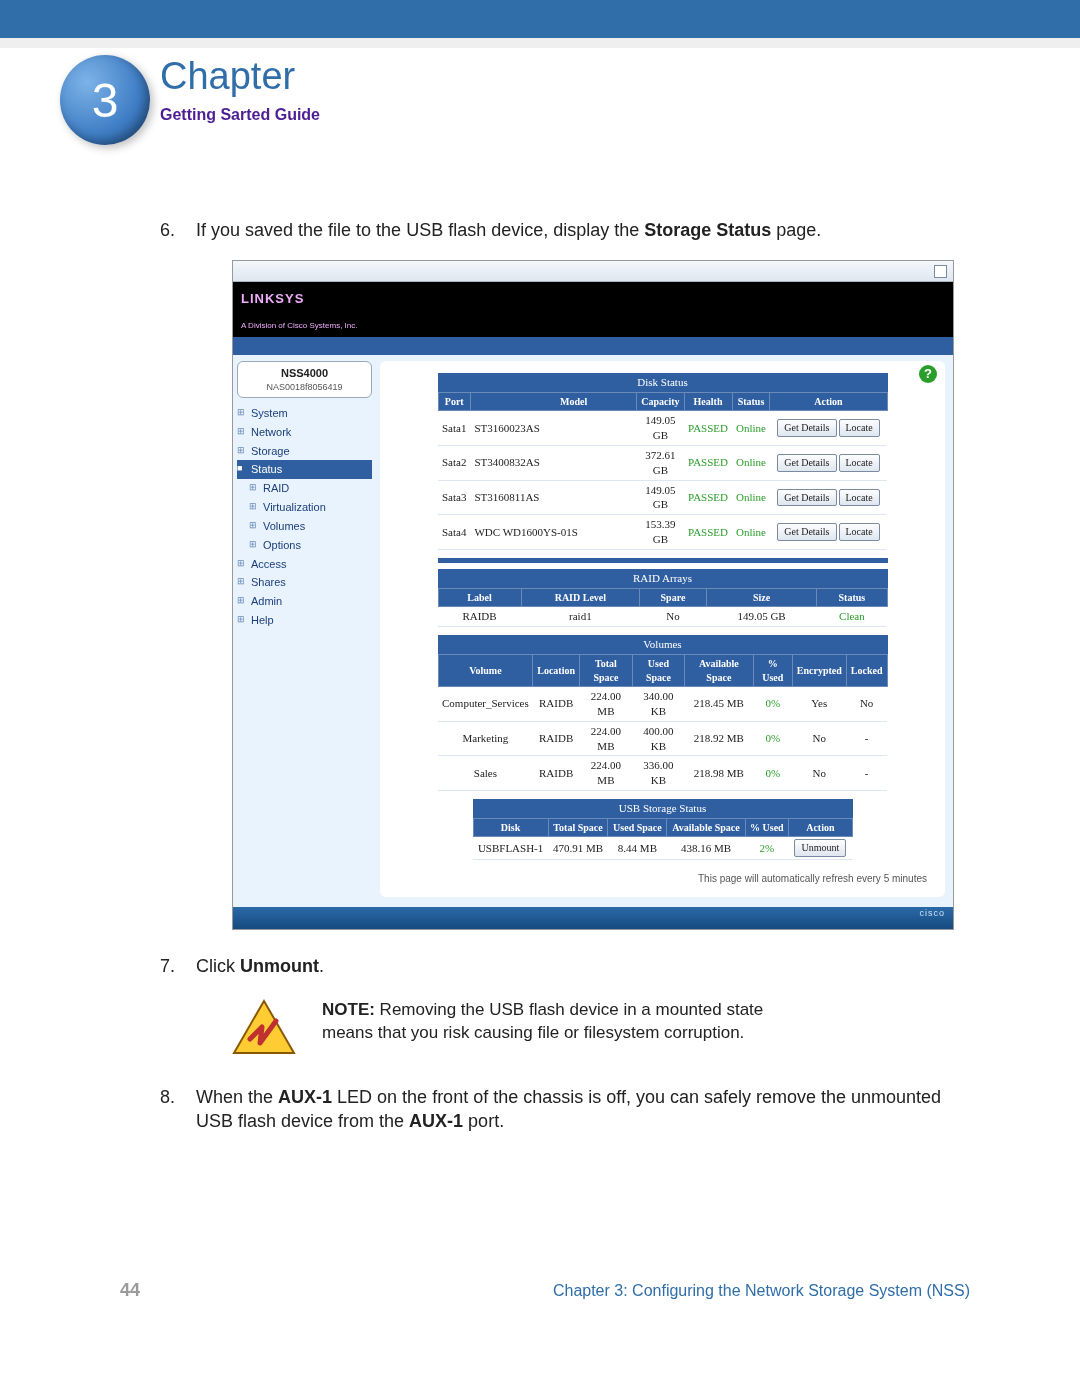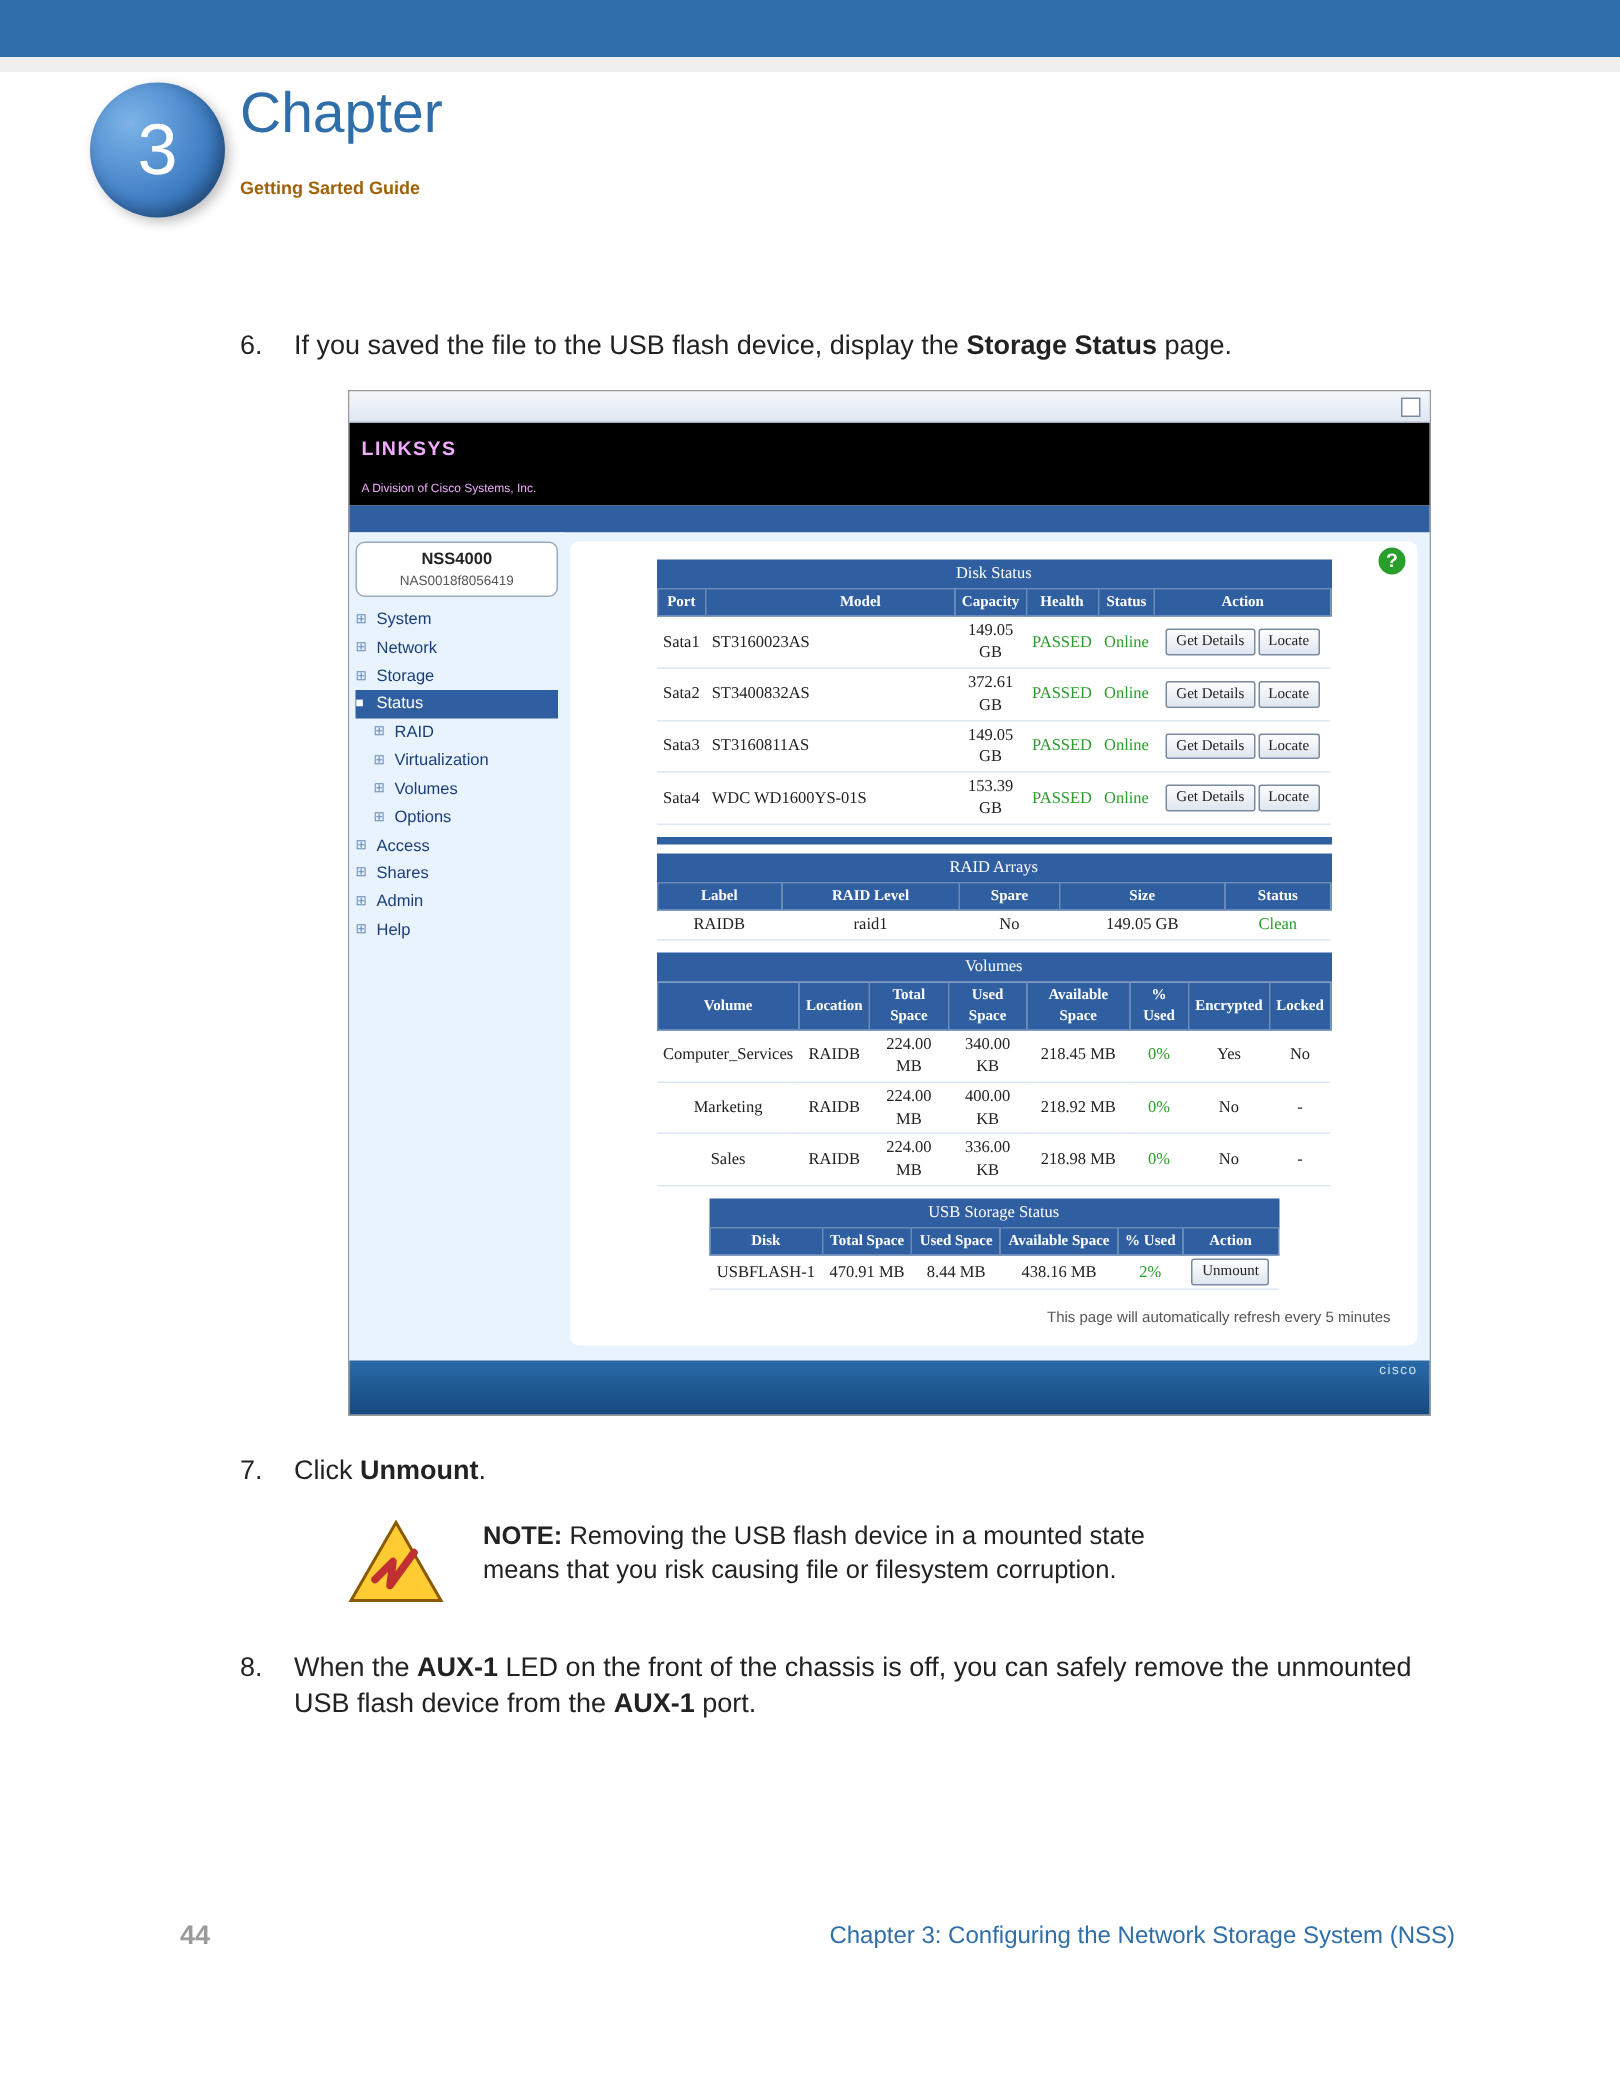--- a/index.html
+++ b/index.html
@@ -4,21 +4,21 @@
 <style>
   body { margin:0; font-family: Arial, Helvetica, sans-serif; background:#fff; width:1080px; }
   .topbar { height:38px; background:#2f6ea8; position:relative; }
   .topbar::before { content:""; position:absolute; left:0; top:38px; width:100%; height:10px; background:#efefef; }
   .chapter-circle { position:absolute; left:60px; top:55px; width:90px; height:90px; border-radius:50%;
     background: radial-gradient(circle at 30% 30%, #7cb3e8, #3f7dc4 60%, #245a96 100%);
     box-shadow: inset -4px -4px 10px rgba(0,0,0,0.3), 3px 3px 8px rgba(0,0,0,0.25);
     color:#fff; font-size:48px; font-weight:300; display:flex; align-items:center; justify-content:center; }
   .chapter-head { position:absolute; left:160px; top:55px; }
   .chapter-head h1 { margin:0; font-weight:300; font-size:38px; color:#2f6ea8; font-family: Liberation Sans, sans-serif; }
-  .chapter-head .sub { margin-top:20px; color:#a16207; font-weight:600; font-size:12px; }
+  .chapter-head .sub { margin-top:8px; color:#4c1d95; font-weight:600; font-size:16px; }
   .content { margin:180px 120px 0 160px; font-size:18px; color:#222; line-height:1.35; font-family: Arial, Helvetica, sans-serif; }
   ol.steps { list-style:none; padding:0; margin:0; counter-reset: step 5; }
   ol.steps > li { counter-increment: step; position:relative; padding-left:36px; margin-bottom:18px; }
   ol.steps > li::before { content: counter(step) "."; position:absolute; left:0; }
   .shot { margin:18px 0 24px 36px; border:1px solid #999; width:720px; background:#e9f3fd; font-family: Arial; }
   .shot-titlebar { background:linear-gradient(#f4f7fb,#dfe7f1); height:20px; border-bottom:1px solid #a9b4c2; position:relative; }
   .shot-titlebar::after { content:""; position:absolute; right:6px; top:4px; width:11px; height:11px; border:1px solid #7a8aa0; background:#fff; }
   .shot-inner { display:flex; background:#e9f3fd; }
   .sidebar { width:135px; font-size:11px; padding:6px 4px; background:#e9f3fd; }
   .devbox { background:#fff; border:1px solid #9ab; border-radius:6px; padding:4px 6px; text-align:center; margin-bottom:6px; }
@@ -33,21 +33,21 @@
   .navlist li.sub::before { left:12px; content:"⊞"; }
   .mainpanel { flex:1; background:#fff; border-radius:6px; margin:6px 8px 10px 4px; padding:8px 10px; position:relative; }
   .help { position:absolute; right:8px; top:4px; width:18px; height:18px; border-radius:50%; background:#2a9e2a; color:#fff; font-weight:bold; font-size:13px; text-align:center; line-height:18px; }
   .tbl { width:450px; margin:4px auto 8px auto; border-collapse:collapse; font-size:11px;font-family:Liberation Serif, serif; }
   .tbl caption { background:#2f5fa0; color:#fff; font-size:11px; padding:2px; }
   .tbl th { background:#2f5fa0; color:#fff; font-weight:bold; padding:2px 4px; border:1px solid #6a8ab8; font-size:10px; }
   .tbl td { padding:2px 4px; text-align:center; border-bottom:1px solid #dde6f2; }
   .green { color:#2a9e2a; }
   .btn { display:inline-block; border:1px solid #7a8aa0; background:linear-gradient(#fdfdfe,#dfe6ef); font-size:10px; padding:1px 6px; border-radius:2px; margin:0 1px; }
   .refresh { text-align:right; font-size:10px; color:#555; padding:4px 8px; }
-  .shot-footer { background:linear-gradient(#2a6aa8,#164a80); height:36px; position:relative;text-decoration:underline; }
+  .shot-footer { background:linear-gradient(#2a6aa8,#164a80); height:22px; position:relative;text-decoration:underline; }
   .cisco { position:absolute; right:8px; top:0; color:#cde2f5; font-size:9px; letter-spacing:1px; }
   .note-row { display:flex; align-items:flex-start; margin:20px 0 30px 36px; gap:26px; }
   .warn-tri { width:64px; height:56px; display:flex; align-items:center; justify-content:center; }
   .warn-svg { width:64px; height:56px; }
   .note-text { font-size:17px; max-width:490px; }
   .pagefooter { position:absolute; top:1280px; left:0; width:100%; }
   .pagefooter .num { position:absolute; left:120px; color:#9a9a9a; font-weight:bold; font-size:18px; }
   .pagefooter .ft { position:absolute; right:110px; text-align:right; color:#2f6ea8; font-size:16px; line-height:1.35; }
 </style>
 </head>

